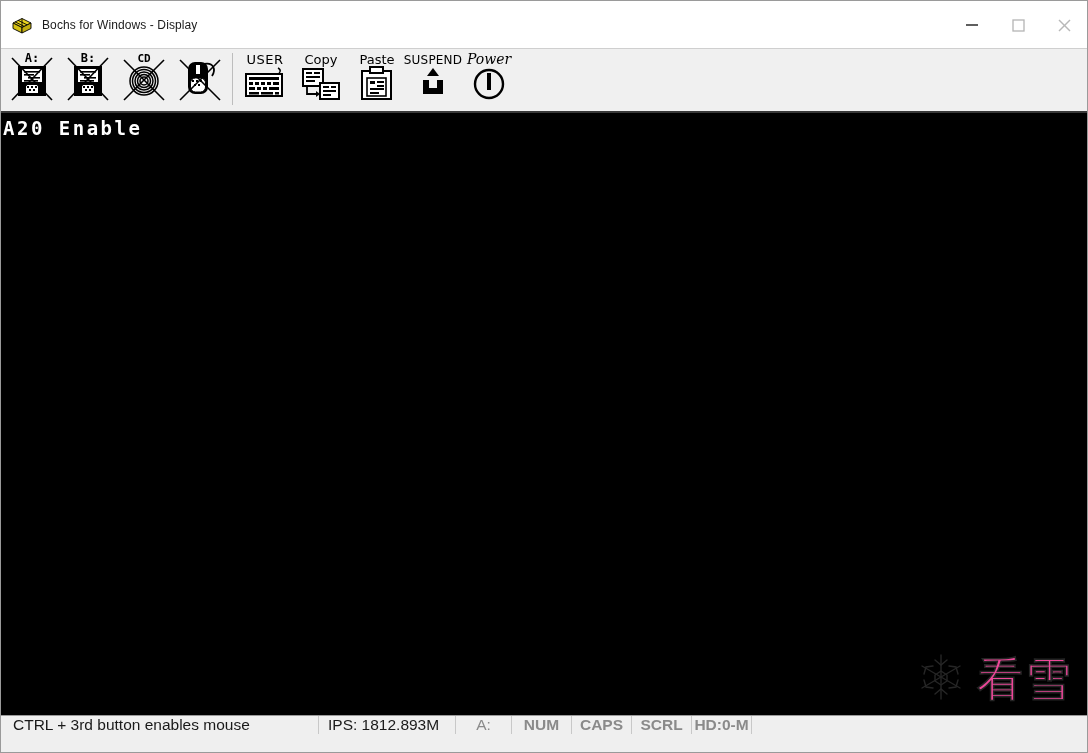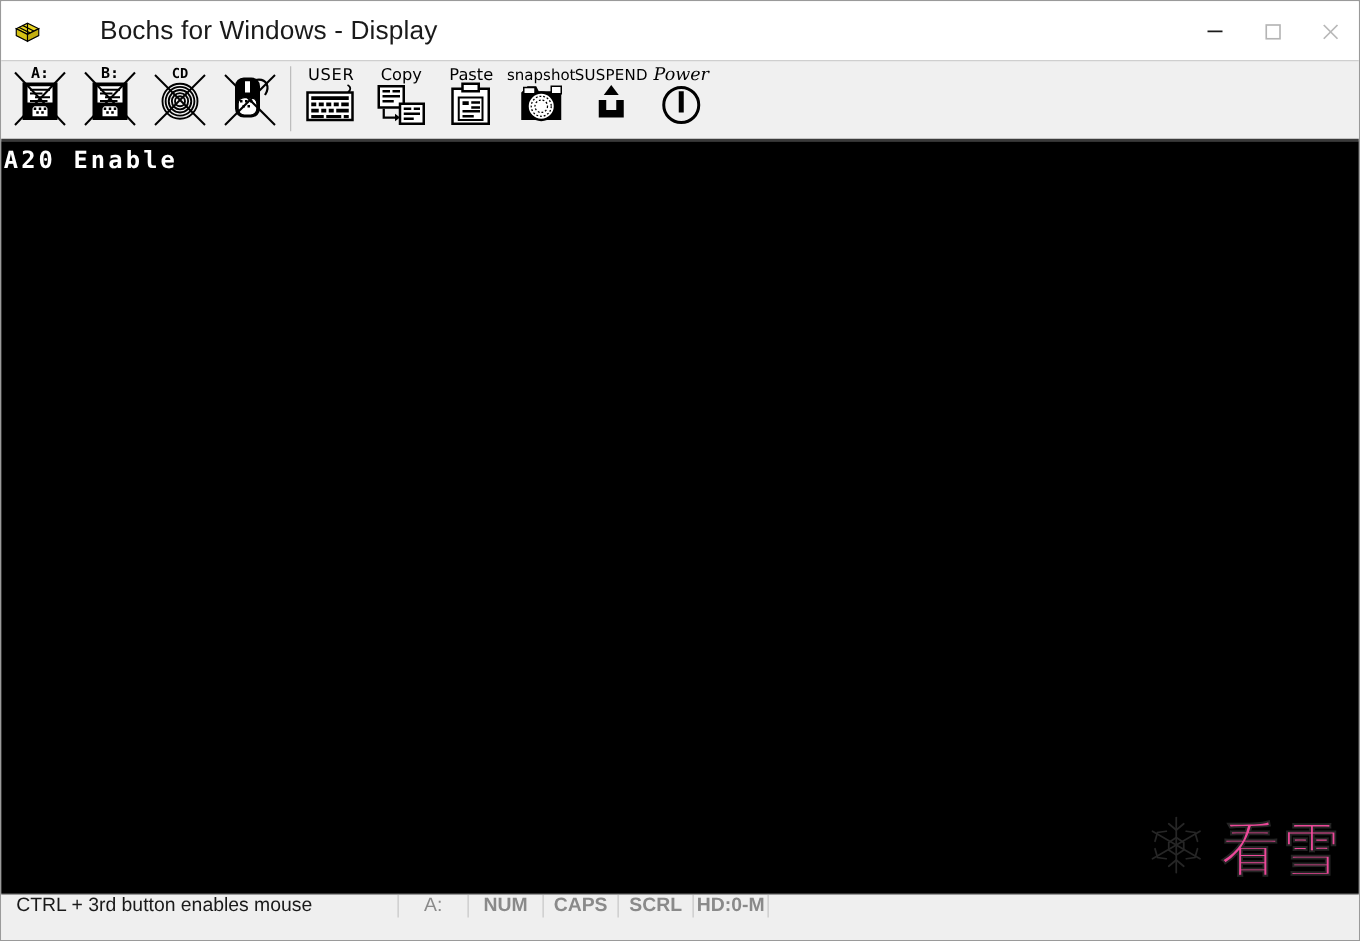--- a/index.html
+++ b/index.html
@@ -23,25 +23,24 @@
     background: #ffffff;
     display: flex; align-items: center;
     position: relative;
   }
   .title-icon {
     width: 22px; height: 22px;
     margin-left: 10px; margin-right: 9px;
     position: relative; flex: none;
   }
   .title-text {
-    font-size: 21px;
+    font-size: 12px;
     color: #1a1a1a;
     letter-spacing: 0.1px;
     white-space: nowrap;
-    margin-left: 38px;
   }
   .win-controls {
     position: absolute; right: 0; top: 0;
     height: 47px; display: flex;
   }
   .win-btn {
     width: 46px; height: 47px;
     display: flex; align-items: center; justify-content: center;
   }
   .win-btn svg { display: block; }
@@ -319,31 +318,20 @@
         <g fill="#000">
             <rect x="20" y="31" width="5" height="3"></rect>
             <rect x="27" y="31" width="7" height="2"></rect>
             <rect x="27" y="35" width="7" height="2"></rect>
             <rect x="20" y="38" width="14" height="2"></rect>
             <rect x="20" y="42" width="9" height="2"></rect>
           </g>
       </svg>
     </div>
 
-    <div class="tb-item">
-      <svg width="56" height="58" viewBox="0 0 56 58">
-        <text x="28" y="14" font-family="DejaVu Sans, sans-serif" font-size="12" text-anchor="middle" fill="#000">snapshot</text>
-        <path d="M 12 24 L 17 19 L 24 19 L 26 23 L 44 23 L 44 46 L 12 46 Z" fill="#000"></path>
-        <rect x="14" y="20" width="9" height="5" fill="#fff" stroke="#000" stroke-width="1.2"></rect>
-        <rect x="36" y="19" width="8" height="6" fill="#fff" stroke="#000" stroke-width="1.2"></rect>
-        <circle cx="28" cy="35" r="11" fill="#fff" stroke="#000" stroke-width="2"></circle>
-        <circle cx="28" cy="35" r="8" fill="none" stroke="#000" stroke-width="1" stroke-dasharray="1.5 1.5"></circle>
-        <circle cx="28" cy="35" r="5" fill="none" stroke="#000" stroke-width="1" stroke-dasharray="1.5 1.5"></circle>
-      </svg>
-    </div>
 
 
 
     <div class="tb-item">
       <svg width="58" height="58" viewBox="0 0 58 58">
         <text x="29" y="14" font-family="DejaVu Sans, sans-serif" font-size="12" letter-spacing="0.2" text-anchor="middle" fill="#000">SUSPEND</text>
         <g fill="#000">
           <path d="M 19 30 L 19 44 L 39 44 L 39 30 L 33 30 L 33 38 L 25 38 L 25 30 Z"></path>
           <path d="M 29 18 L 35 26 L 23 26 Z"></path>
         </g>
@@ -378,20 +366,21 @@
             <polygon points="26,20 32,24 32,30 26,34 20,30 20,24"></polygon>
           </g>
         </svg>
       </span>
       <span class="wm-text">看雪</span>
     </div>
   </div>
 
   <div class="statusbar">
     <div class="sb-cell primary">CTRL + 3rd button enables mouse</div>
+    <div class="sb-cell ips">IPS: 1812.893M</div>
     <div class="sb-cell led">A:</div>
     <div class="sb-cell w60">NUM</div>
     <div class="sb-cell w60">CAPS</div>
     <div class="sb-cell w60">SCRL</div>
     <div class="sb-cell w60">HD:0-M</div>
     <div class="sb-cell blank"></div>
     <div class="sb-cell blank"></div>
     <div class="sb-cell blank"></div>
     <div class="sb-cell blank"></div>
     <div class="sb-cell blank"></div>

